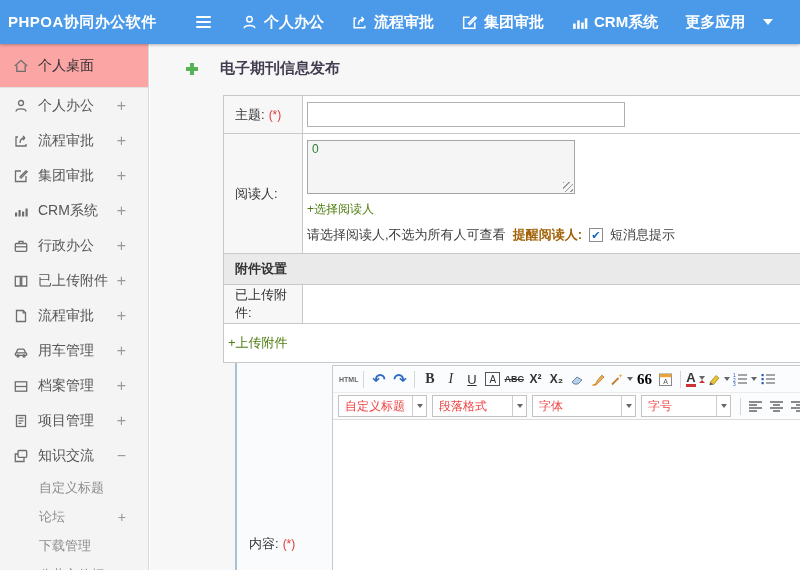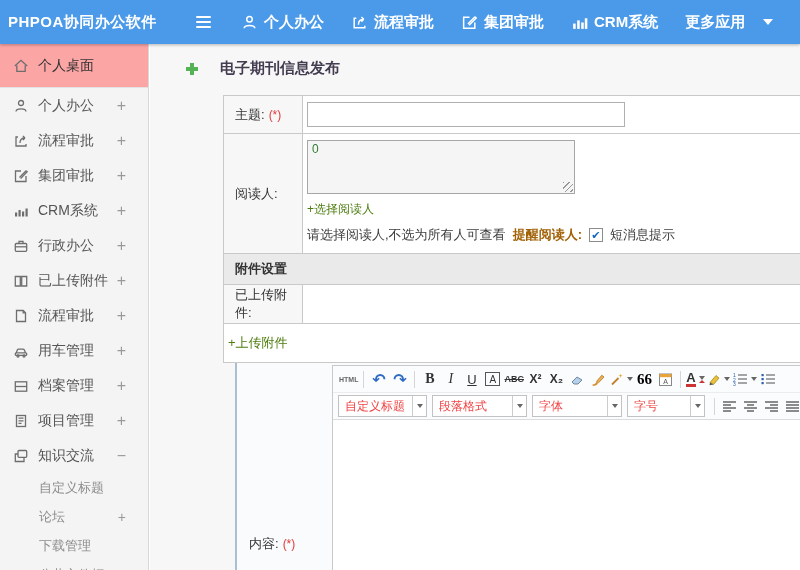--- a/index.html
+++ b/index.html
@@ -430,27 +430,27 @@
             <span class="caretbox">
                 <span class="dcaret" style="margin:0"></span>
               </span>
           </span>
           <span class="tsel" style="width:95px">
             <span class="lbl">段落格式</span>
             <span class="caretbox">
                 <span class="dcaret" style="margin:0"></span>
               </span>
           </span>
-          <span class="tsel" style="width:90px">
+          <span class="tsel" style="width:104px">
             <span class="lbl">字体</span>
             <span class="caretbox">
                 <span class="dcaret" style="margin:0"></span>
               </span>
           </span>
-          <span class="tsel" style="width:78px">
+          <span class="tsel" style="width:90px">
             <span class="lbl">字号</span>
             <span class="caretbox">
                 <span class="dcaret" style="margin:0"></span>
               </span>
           </span>
           <span class="tsep"></span>
           <span class="ti">
             <svg width="15" height="13" viewBox="0 0 15 13">
                 <path d="M1 2 H14 M1 5 H9 M1 8 H14 M1 11 H9" stroke="#666" stroke-width="1.5"></path>
               </svg>

